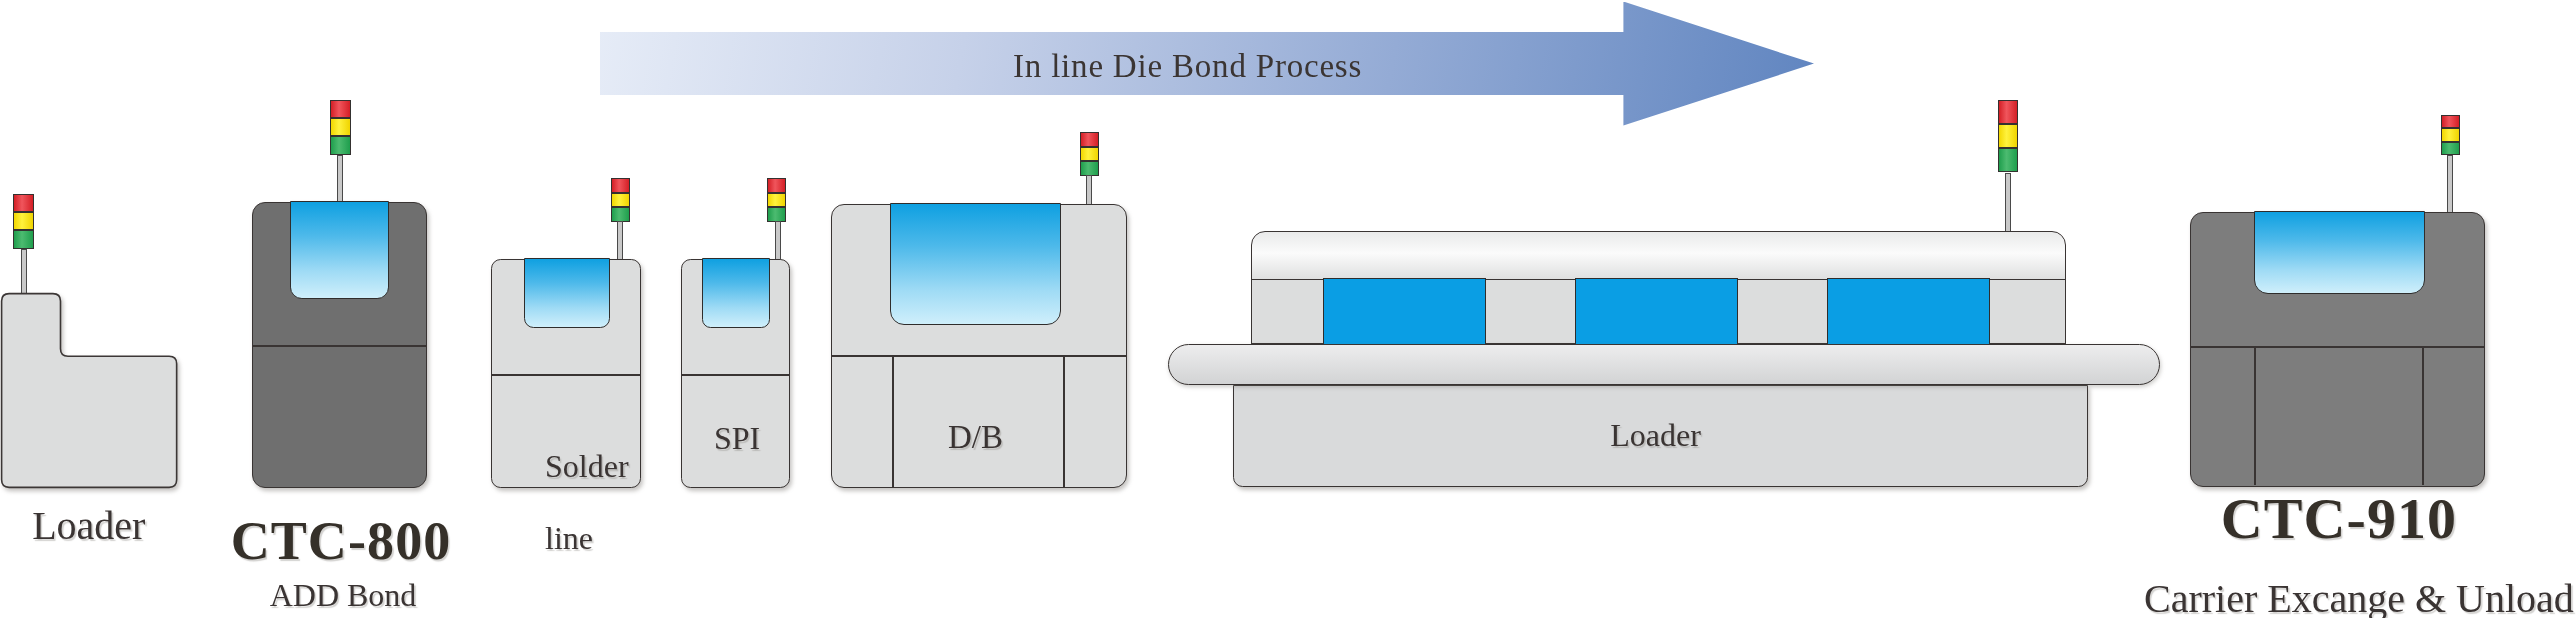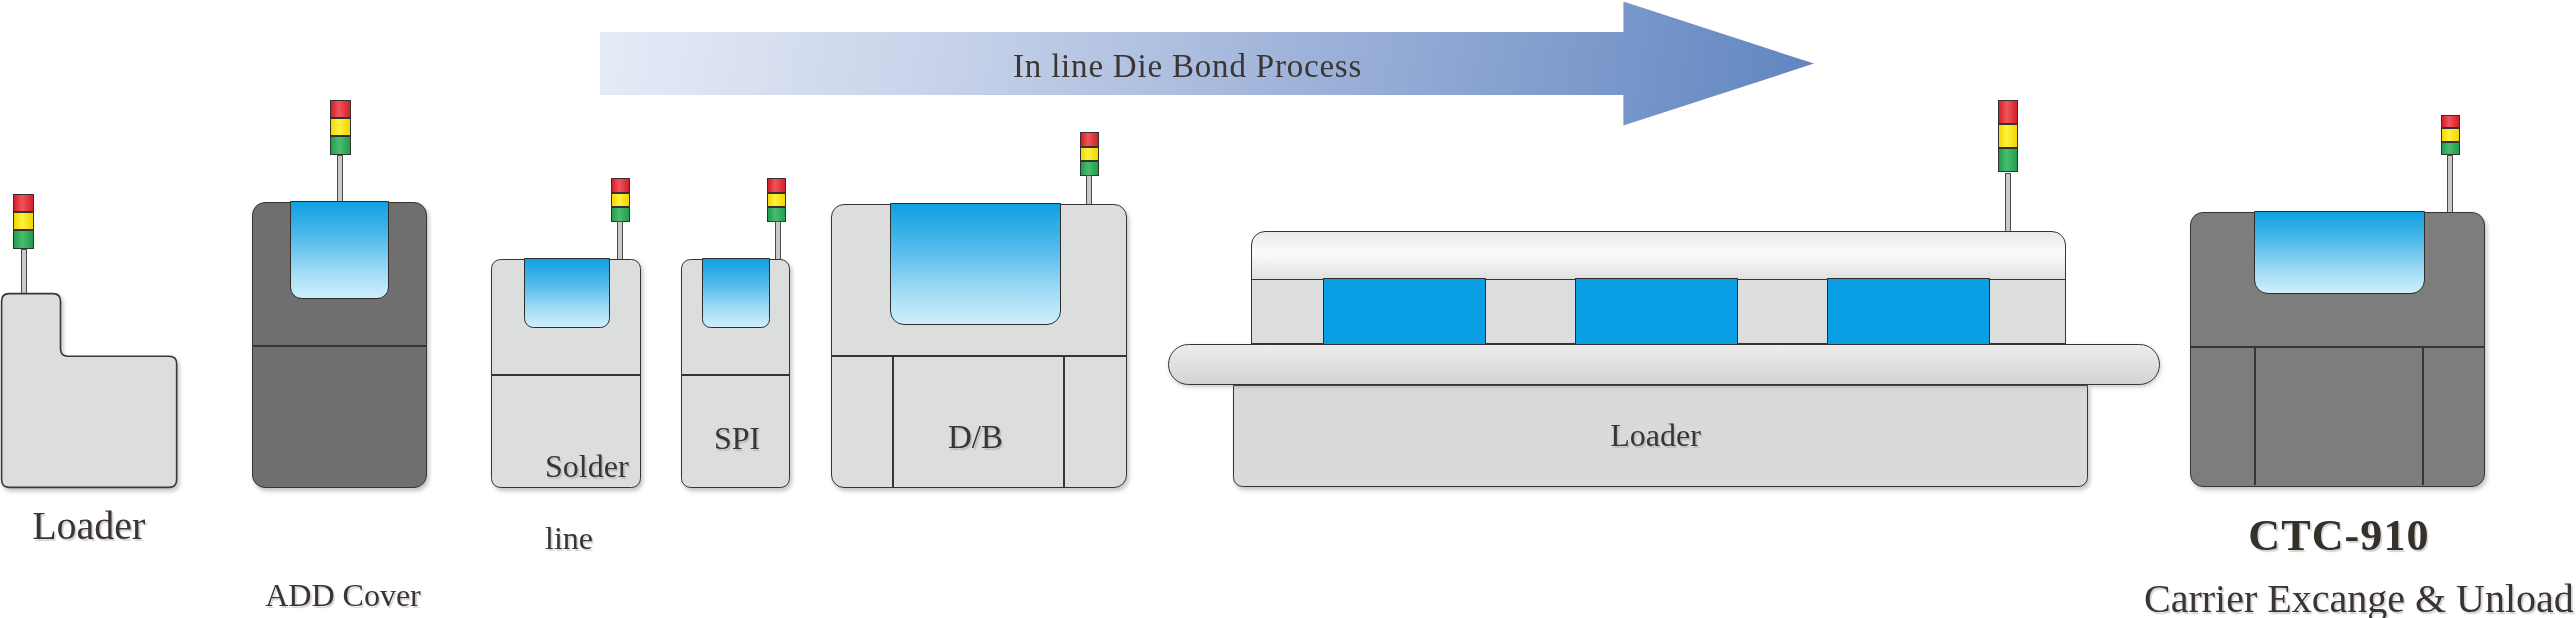--- a/index.html
+++ b/index.html
@@ -115,21 +115,22 @@
 
   <svg class="loader-shape" style="left:0;top:289px" width="182" height="204" viewBox="0 0 340 380">
     <path d="M 17 8 H 99 Q 113 8 113 22 V 111 Q 113 125 127 125 H 316 Q 330 125 330 139 V 356 Q 330 370 316 370 H 17 Q 3 370 3 356 V 22 Q 3 8 17 8 Z" fill="#dcdddd" stroke="#3c3736" stroke-width="3"></path>
   </svg>
   <div class="label center" style="left:19.3px;top:504px;width:139px;font-size:40px">Loader</div>
 
   <div class="machine m-dark" style="left:252px;top:202px;width:175px;height:286px;background:#6f6f6f">
     <div class="screen" style="left:37px;top:-1.6px;width:99px;height:98px;border-radius:0 0 11.8px 11.8px"></div>
     <div class="hline" style="top:142px"></div>
   </div>
-  <div class="label center" style="left:236px;top:578px;width:214px;font-size:32px">ADD Cover</div>
+  <div class="label title center" style="left:220px;top:512px;width:242px;font-size:54px">CTC-800</div>
+  <div class="label center" style="left:236px;top:578px;width:214px;font-size:32px">ADD Bond</div>
 
   <div class="machine m-light" style="left:491px;top:259px;width:150px;height:229px">
     <div class="screen" style="left:32px;top:-1.6px;width:86px;height:70px;border-radius:0 0 9.6px 9.6px"></div>
     <div class="hline" style="top:114px"></div>
   </div>
   <div class="label" style="left:513px;top:412px;font-size:32px;line-height:36px">
     <span>Solder</span><br>
     <span>line</span>
   </div>
 
@@ -156,17 +157,17 @@
   <div class="reflow-base" style="left:1233px;top:385px;width:855px;height:102px"></div>
   <div class="reflow-rail" style="left:1168px;top:344px;width:992px;height:41px"></div>
   <div class="label center" style="left:1586px;top:418px;width:139px;font-size:32px">Loader</div>
 
   <div class="machine m-dark" style="left:2190px;top:212px;width:295px;height:275px;background:#7d7d7d">
     <div class="screen" style="left:63px;top:-1.6px;width:171px;height:83px;border-radius:0 0 14px 14px"></div>
     <div class="hline" style="top:133px"></div>
     <div class="vline" style="left:63px;top:133px;height:139px"></div>
     <div class="vline" style="left:231px;top:133px;height:139px"></div>
   </div>
-  <div class="label title center" style="left:2213px;top:512px;width:252px;font-size:44px">CTC-910</div>
+  <div class="label title center" style="left:2213px;top:488px;width:252px;font-size:58px">CTC-910</div>
   <div class="label center" style="left:2144px;top:577px;width:429px;font-size:40px;white-space:nowrap">Carrier Excange &amp; Unload</div>
 
 </div>
 
 
 </body></html>

